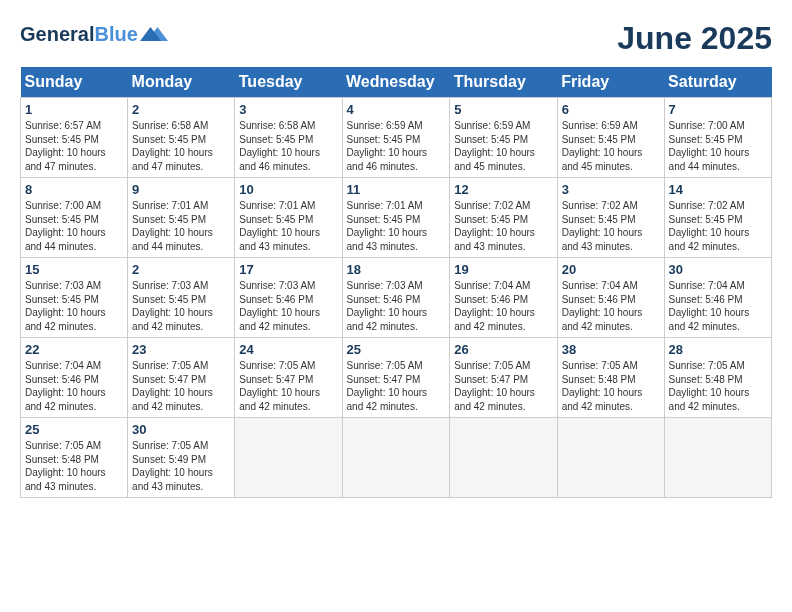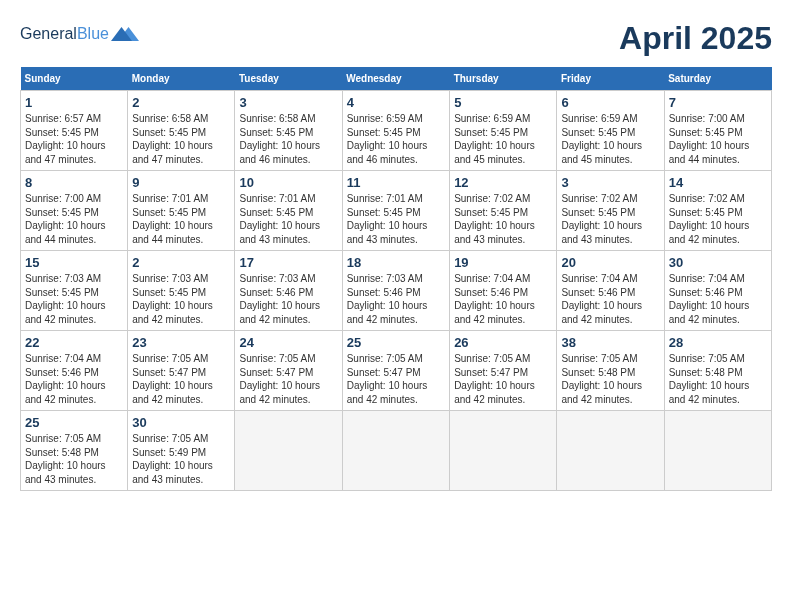--- a/index.html
+++ b/index.html
@@ -14,22 +14,22 @@
       display: flex;
       justify-content: space-between;
       align-items: flex-start;
       margin-bottom: 10px;
     }
     .logo {
       display: flex;
       align-items: center;
     }
     .logo-text {
-      font-size: 16px;
-      font-weight: normal;
+      font-size: 20px;
+      font-weight: bold;
       color: #1a3a5c;
       line-height: 1.1;
     }
     .logo-text span {
       color: #4a90d9;
     }
     .logo-icon {
       width: 28px;
       height: 28px;
       margin-left: 2px;
@@ -49,21 +49,21 @@
     table {
       width: 100%;
       border-collapse: collapse;
       font-size: 11px;
     }
     thead tr th {
       background-color: #2a6db5;
       color: #fff;
       padding: 6px 4px;
       text-align: left;
-      font-size: 10px;
+      font-size: 16px;
       font-weight: bold;
     }
     tbody tr td {
       border: 1px solid #ccc;
       vertical-align: top;
       padding: 4px;
       height: 80px;
       width: 108px;
       color: #333;
     }
@@ -93,21 +93,21 @@
           General<span>Blue</span>
         </div>
         <svg class="logo-icon" viewBox="0 0 40 30" xmlns="http://www.w3.org/2000/svg">
           <polygon points="10,25 25,5 40,25" fill="#4a90d9"></polygon>
           <polygon points="0,25 15,5 30,25" fill="#2a6db5"></polygon>
         </svg>
       </div>
     </div>
   </div>
   <div class="title-block">
-    <div class="month-title">April 2025</div>
+    <div class="month-title">June 2025</div>
   </div>
 </div>
 
 <table>
   <thead>
     <tr>
     <th>Sunday</th>
         <th>Monday</th>
         <th>Tuesday</th>
         <th>Wednesday</th>

